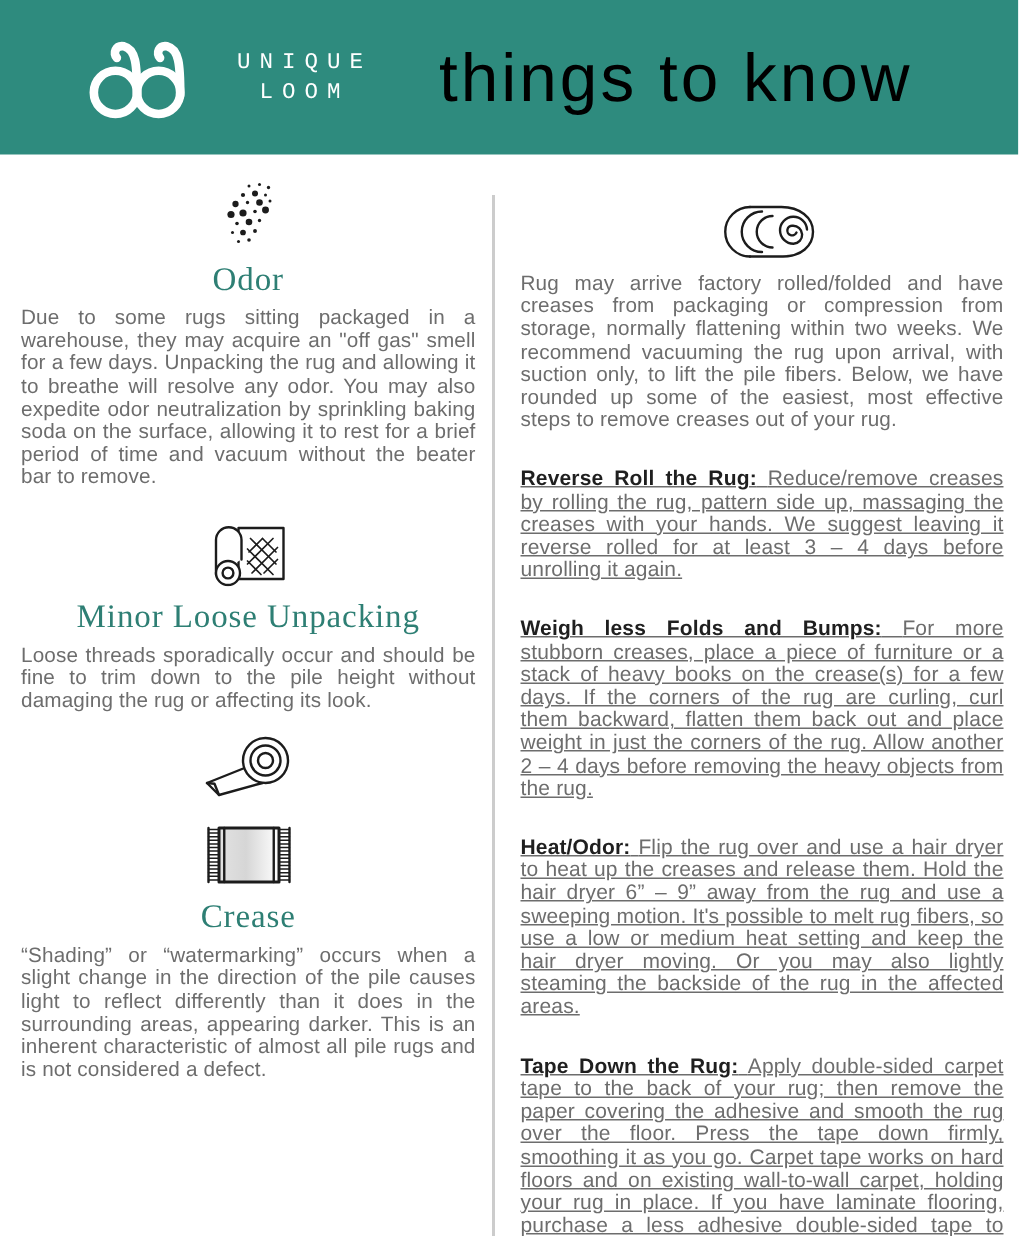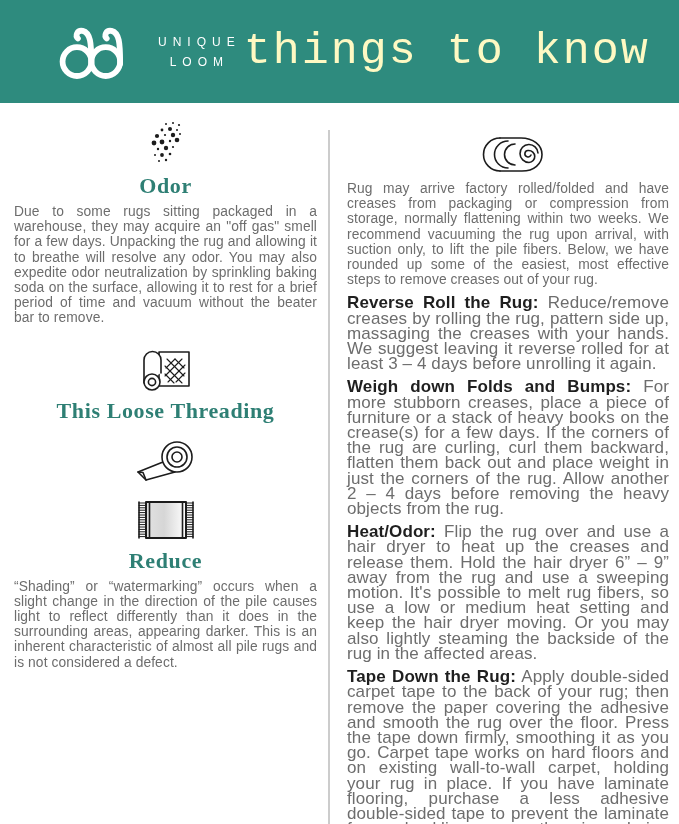--- a/index.html
+++ b/index.html
@@ -9,43 +9,43 @@
     font-family:"Liberation Sans", sans-serif; overflow:hidden;
   }
   
   .header {
     position:absolute; top:0; left:0; width:679px; height:103px;
     background:#2e8b7e; display:flex; align-items:center;
   }
   .logo-wrap { display:flex; align-items:center; margin-left:52px; }
   .logo-mark { width:96px; height:62px; }
   .brand { color:#ffffff; margin-left:10px; text-align:center; }
-  .brand-line { font-size:12px; letter-spacing:6px; line-height:20px; font-weight:400; }
+  .brand-line { font-size:15px; letter-spacing:6px; line-height:20px; font-weight:400;font-family:Liberation Mono, monospace; }
   .page-title {
-    flex:1; text-align:center; color:#fef9c3;
-    font-family:Liberation Mono, monospace; font-size:45px; letter-spacing:2px;
+    flex:1; text-align:center; color:#000000;
+    font-family:Liberation Sans, sans-serif; font-size:45px; letter-spacing:2px;
     padding-right:26px; font-weight:400;
   }
   
   .divider { position:absolute; left:328px; top:130px; bottom:0; width:2px; background:#cccccc; }
   .col { position:absolute; top:103px; }
   .col-left  { left:14px;  width:303px; }
   .col-right { left:347px; width:322px; }
   .section { text-align:center; }
   .icon { display:flex; justify-content:center; }
   .icon svg { stroke:#1c1c1c; fill:none; stroke-width:1.6; stroke-linecap:round; stroke-linejoin:round; }
   h2 {
-    font-family:"Liberation Serif", serif; font-weight:700; color:#2e7f74;
+    font-family:"Liberation Serif", serif; font-weight:400; color:#2e7f74;
     font-size:22px; letter-spacing:0.6px; margin-top:7px;
   }
   .body-text {
     text-align:justify; font-size:13.8px; line-height:15.2px; color:#6d6d6d;
     margin-top:5px; letter-spacing:0.1px;
   }
-  .tip { text-align:justify; font-size:17px; line-height:15.2px; color:#6d6d6d; margin-top:8px; letter-spacing:0.1px; }
+  .tip { text-align:justify; font-size:14px; line-height:15.2px; color:#6d6d6d; margin-top:24px; letter-spacing:0.1px;text-decoration:underline; }
   .tip b { color:#1f1f1f; font-weight:700; }
   
   .s1 .icon { margin-top:18px; }
   .s2 .icon { margin-top:17px; }
   .s3 .icon { margin-top:14px; }
   .s4 .icon { margin-top:15px; }
   .col-right .icon { margin-top:31px; }
 </style>
 </head>
 <body>
@@ -113,21 +113,22 @@
           <rect x="24" y="9" width="30" height="34" fill="#ffffff"></rect>
           <g stroke-width="1.1">
             <path d="M31 25 L40 16 M30 33 L47 16 M33 39 L50 22 M41 39 L50 30"></path>
             <path d="M40 16 L49 25 M32 16 L49 33 M30 23 L47 40 M30 31 L39 40"></path>
           </g>
           <path d="M9 40 V17 a8.5 8.5 0 0 1 17 0 V30" fill="#ffffff"></path>
           <circle cx="17" cy="39" r="8" fill="#ffffff"></circle>
           <circle cx="17" cy="39" r="3.6"></circle>
         </svg>
       </div>
-      <h2>This Loose Threading</h2>
+      <h2>Minor Loose Unpacking</h2>
+      <p class="body-text">Loose threads sporadically occur and should be fine to trim down to the pile height without damaging the rug or affecting its look.</p>
     </div>
 
     <div class="section s3">
       <div class="icon">
         <svg width="66" height="46" viewBox="0 0 66 46">
           <path d="M42 34 L13 42 L5 34 L30 24" fill="#ffffff"></path>
           <path d="M13 42 L10 34.5 L5 34"></path>
           <circle cx="44" cy="19" r="15" fill="#ffffff"></circle>
           <circle cx="44" cy="19" r="10"></circle>
           <circle cx="44" cy="19" r="5"></circle>
@@ -147,40 +148,40 @@
           </defs>
           <rect x="13" y="3" width="40" height="36" fill="url(#shadeGrad)" stroke-width="2"></rect>
           <g stroke-width="1">
             <path d="M6 4 H13 M6 6.4 H13 M6 8.8 H13 M6 11.2 H13 M6 13.6 H13 M6 16 H13 M6 18.4 H13 M6 20.8 H13 M6 23.2 H13 M6 25.6 H13 M6 28 H13 M6 30.4 H13 M6 32.8 H13 M6 35.2 H13 M6 37.6 H13"></path>
             <path d="M53 4 H60 M53 6.4 H60 M53 8.8 H60 M53 11.2 H60 M53 13.6 H60 M53 16 H60 M53 18.4 H60 M53 20.8 H60 M53 23.2 H60 M53 25.6 H60 M53 28 H60 M53 30.4 H60 M53 32.8 H60 M53 35.2 H60 M53 37.6 H60"></path>
             <path d="M6 3 V39 M60 3 V39" stroke-width="1.6"></path>
             <path d="M16.5 3 V39 M49.5 3 V39" stroke-width="1.6"></path>
           </g>
         </svg>
       </div>
-      <h2>Reduce</h2>
+      <h2>Crease</h2>
       <p class="body-text">“Shading” or “watermarking” occurs when a slight change in the direction of the pile causes light to reflect differently than it does in the surrounding areas, appearing darker. This is an inherent characteristic of almost all pile rugs and is not considered a defect.</p>
     </div>
 
   </div>
 
   <div class="col col-right">
 
     <div class="section">
       <div class="icon">
         <svg width="78" height="42" viewBox="0 0 78 42">
           <path d="M31 4 A16.5 16.5 0 1 0 31 37"></path>
           <path d="M39 7 A13.5 13.5 0 1 0 39 34"></path>
           <path d="M46 10 A10.5 10.5 0 1 0 46 31"></path>
           <path d="M31 4 H52 C64 4 73 11 73 20.5 C73 30 65 37 53 37 H31"></path>
           <path d="M69 19 a9 9 0 1 0 -9 9.5 a6 6 0 1 0 -0.5 -12 a3.2 3.2 0 1 0 2.5 4.5"></path>
         </svg>
       </div>
       <p class="body-text">Rug may arrive factory rolled/folded and have creases from packaging or compression from storage, normally flattening within two weeks. We recommend vacuuming the rug upon arrival, with suction only, to lift the pile fibers. Below, we have rounded up some of the easiest, most effective steps to remove creases out of your rug.</p>
       <p class="tip"><b>Reverse Roll the Rug:</b> <span>Reduce/remove creases by rolling the rug, pattern side up, massaging the creases with your hands. We suggest leaving it reverse rolled for at least 3 – 4 days before unrolling it again.</span></p>
-      <p class="tip"><b>Weigh down Folds and Bumps:</b> <span>For more stubborn creases, place a piece of furniture or a stack of heavy books on the crease(s) for a few days. If the corners of the rug are curling, curl them backward, flatten them back out and place weight in just the corners of the rug. Allow another 2 – 4 days before removing the heavy objects from the rug.</span></p>
+      <p class="tip"><b>Weigh less Folds and Bumps:</b> <span>For more stubborn creases, place a piece of furniture or a stack of heavy books on the crease(s) for a few days. If the corners of the rug are curling, curl them backward, flatten them back out and place weight in just the corners of the rug. Allow another 2 – 4 days before removing the heavy objects from the rug.</span></p>
       <p class="tip"><b>Heat/Odor:</b> <span>Flip the rug over and use a hair dryer to heat up the creases and release them. Hold the hair dryer 6” – 9” away from the rug and use a sweeping motion. It's possible to melt rug fibers, so use a low or medium heat setting and keep the hair dryer moving. Or you may also lightly steaming the backside of the rug in the affected areas.</span></p>
       <p class="tip"><b>Tape Down the Rug:</b> <span>Apply double-sided carpet tape to the back of your rug; then remove the paper covering the adhesive and smooth the rug over the floor. Press the tape down firmly, smoothing it as you go. Carpet tape works on hard floors and on existing wall-to-wall carpet, holding your rug in place. If you have laminate flooring, purchase a less adhesive double-sided tape to prevent the laminate from buckling or otherwise being damaged.</span></p>
     </div>
 
   </div>
 
 </div>
 
 </body></html>

